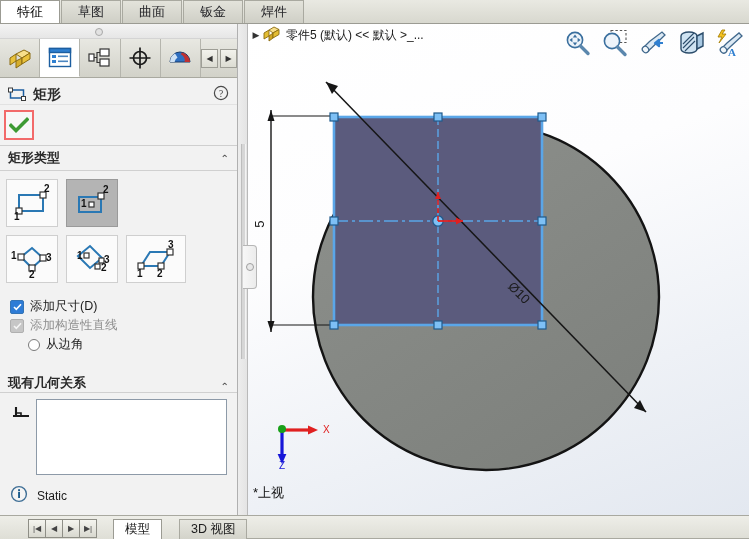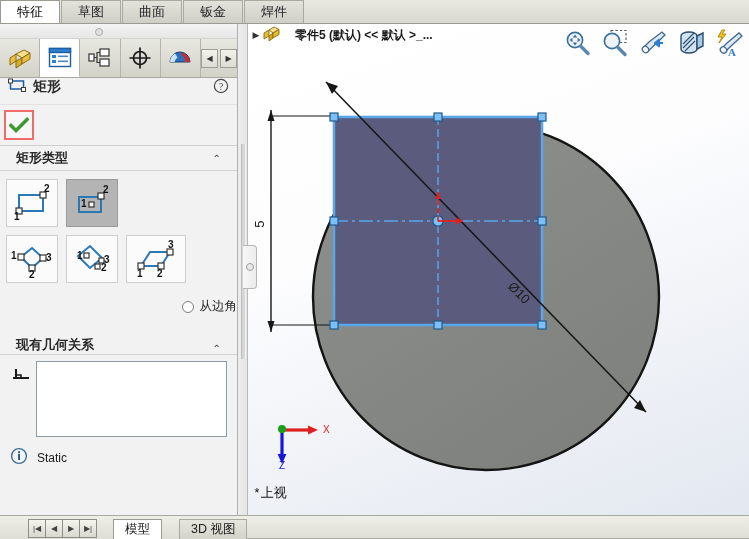--- a/index.html
+++ b/index.html
@@ -58,57 +58,57 @@
     width:36px;display:flex;align-items:center;justify-content:center;gap:2px;
     background:linear-gradient(#e8e8e2,#d2d2c9);
   }
   .scbtn{
     width:15px;height:17px;border:1px solid #9e9e96;
     background:linear-gradient(#f2f2ec,#dcdcd3);
     display:flex;align-items:center;justify-content:center;font-size:8px;color:#333;
   }
 
   .pm-title{
-    height:26px;display:flex;align-items:flex-start;padding:0 8px;
+    height:26px;display:flex;align-items:flex-end;padding:0 8px;
     background:#f2f2f2;border-bottom:1px solid #e2e2e2;
   }
   .pm-title .ttext{
     font-size:14px;font-weight:bold;color:#2b2b2b;margin-left:7px;
   }
   .pm-title .help{margin-left:auto;}
 
   .pm-actionbar{
     height:40px;background:#f2f2f2;border-bottom:1px solid #cfcfcf;
     display:flex;align-items:center;padding-left:4px;
   }
   .okbtn{
     width:30px;height:30px;border:2px solid #f26a6a;background:#f7f7f7;
     display:flex;align-items:center;justify-content:center;box-sizing:border-box;
   }
 
   .sec-head{
-    height:24px;display:flex;align-items:center;padding:0 16px;
+    height:24px;display:flex;align-items:center;padding:0 8px;
     background:#f2f2f2;border-bottom:1px solid #d0d0d0;
     font-size:13px;font-weight:bold;color:#2a2a2a;
   }
   .sec-head .chev{margin-left:auto;color:#555;font-size:10px;}
 
   .typegrid{padding:8px 6px 4px 6px;background:#f2f2f2;}
   .typerow{display:flex;gap:8px;margin-bottom:8px;}
   .typecell{
     width:52px;height:48px;border:1px solid #cfcfcf;background:#fbfbfb;
     display:flex;align-items:center;justify-content:center;box-sizing:border-box;
   }
   .typecell.sel{background:#b4b4b4;border-color:#9a9a9a;}
   .typecell.w70{width:60px;}
 
   .optblock{padding:2px 0 6px 10px;background:#f2f2f2;}
   .optrow{display:flex;align-items:center;height:19px;font-size:12.5px;color:#1a1a1a;}
   .optrow.dim{color:#8e8e8e;}
-  .optrow.indent{padding-left:18px;justify-content:flex-end;}
+  .optrow.indent{padding-left:18px;}
   .cbx{
     width:12px;height:12px;border:1px solid #3574b5;background:#2e7cd6;border-radius:2px;
     margin-right:6px;display:flex;align-items:center;justify-content:center;flex:none;
   }
   .cbx.disabled{background:#c6c6c6;border-color:#b0b0b0;}
   .cbx svg{display:block;}
   .rdo{
     width:12px;height:12px;border:1px solid #7a7a7a;border-radius:50%;background:#fff;
     margin-right:6px;flex:none;box-sizing:border-box;
     display:flex;align-items:center;justify-content:center;
@@ -157,27 +157,26 @@
     background:linear-gradient(160deg,#ffffff 0%,#fdfdfe 38%,#eef1f6 72%,#e3e8f0 100%);
     overflow:hidden;
   }
   .breadcrumb{
     position:absolute;left:0;top:0;height:22px;display:flex;align-items:center;
     padding-left:2px;font-size:12px;color:#1b1b1b;z-index:4;
   }
   .breadcrumb .arrow{
     width:12px;text-align:center;color:#333;font-size:9px;
   }
-  .breadcrumb .bctext{margin-left:14px;white-space:nowrap;font-weight:bold;}
+  .breadcrumb .bctext{margin-left:5px;white-space:nowrap;}
 
   .triad{position:absolute;left:20px;bottom:42px;z-index:4;}
   .viewlabel{
     position:absolute;left:5px;bottom:13px;font-size:13px;color:#111;z-index:4;
     white-space:nowrap;
-    font-family:Liberation Mono, monospace;
   }
 
   .toolbar-top{
     position:absolute;right:4px;top:2px;display:flex;align-items:center;gap:5px;z-index:5;
   }
   .tbtn{width:33px;height:33px;display:flex;align-items:center;justify-content:center;}
 
   
   .bottombar{
     position:absolute;left:0;bottom:0;width:749px;height:24px;
@@ -360,20 +359,36 @@
             <rect x="28" y="23" width="6" height="6" fill="#fff" stroke="#333" stroke-width="1.2"></rect>
             <text x="38" y="8" font-size="10" font-weight="bold" fill="#111">3</text>
             <text x="7" y="37" font-size="10" font-weight="bold" fill="#111">1</text>
             <text x="27" y="37" font-size="10" font-weight="bold" fill="#111">2</text>
           </svg>
         </div>
       </div>
     </div>
 
     <div class="optblock">
+      <div class="optrow">
+        <span class="cbx">
+          <svg width="9" height="8" viewBox="0 0 9 8">
+              <path d="M1 4 L3.3 6.4 L8 1.2" fill="none" stroke="#fff" stroke-width="1.6"></path>
+            </svg>
+        </span>
+        <span>添加尺寸(D)</span>
+      </div>
+      <div class="optrow dim">
+        <span class="cbx disabled">
+          <svg width="9" height="8" viewBox="0 0 9 8">
+              <path d="M1 4 L3.3 6.4 L8 1.2" fill="none" stroke="#f4f4f4" stroke-width="1.6"></path>
+            </svg>
+        </span>
+        <span>添加构造性直线</span>
+      </div>
       <div class="optrow indent">
         <span class="rdo"></span>
         <span>从边角</span>
       </div>
     </div>
 
     <div class="sec-head" style="margin-top:8px;align-items:flex-end;">
       <span>现有几何关系</span>
       <span class="chev">⌃</span>
     </div>

